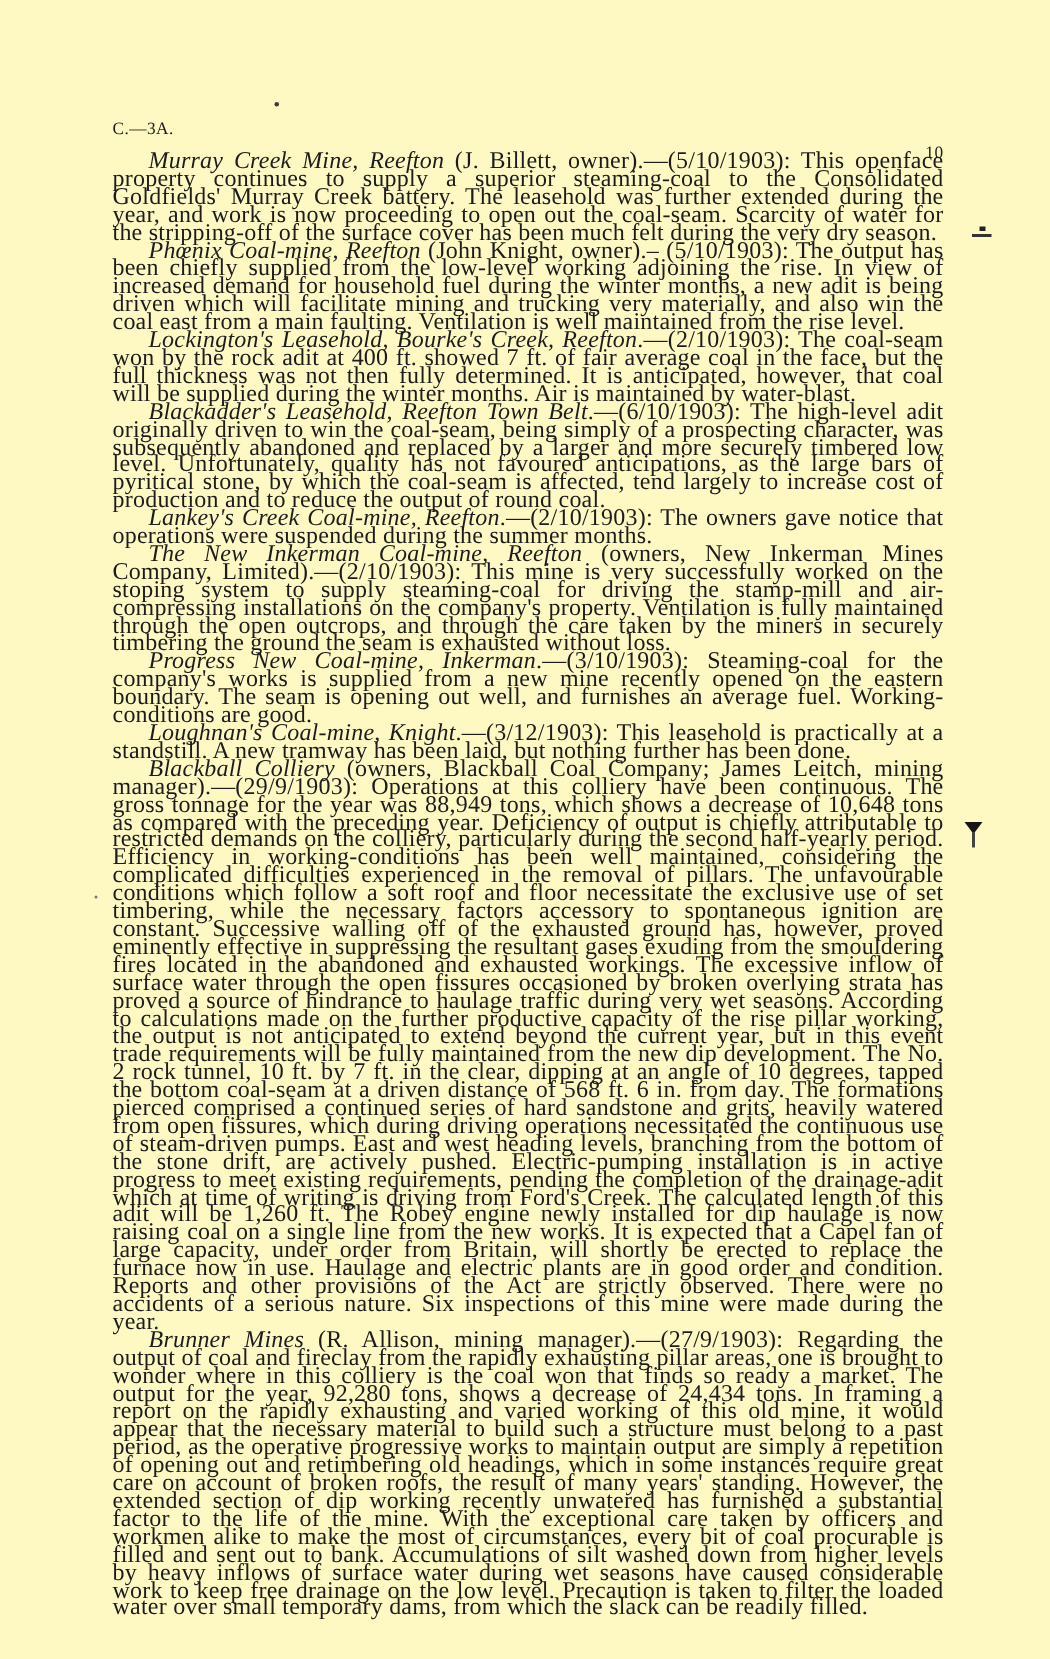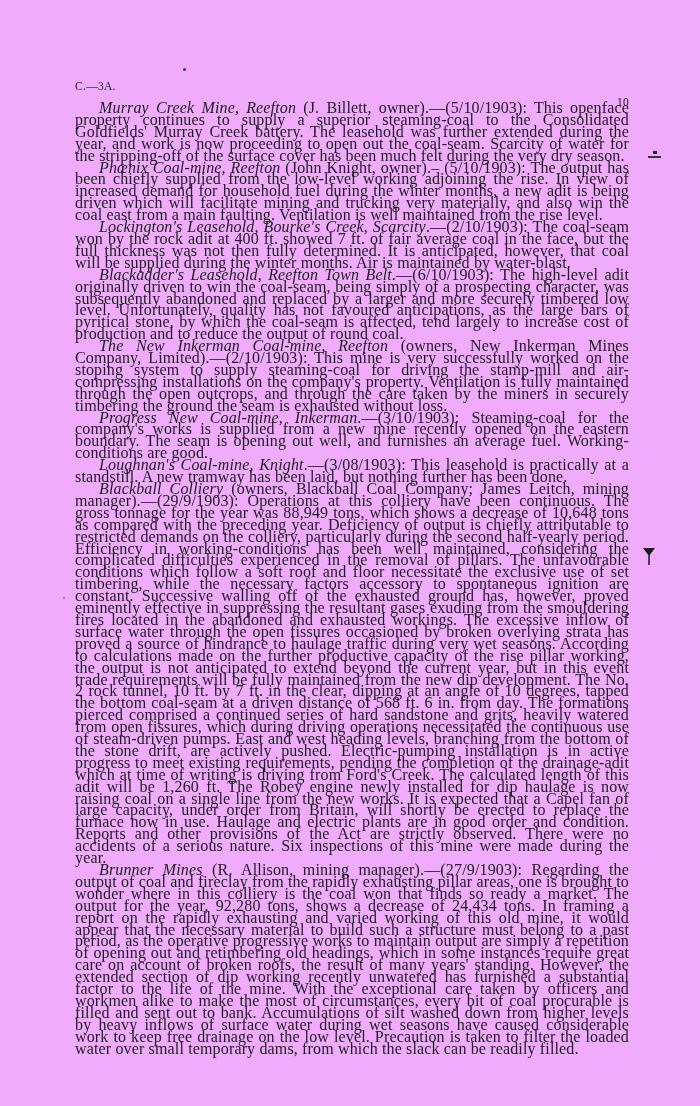--- a/index.html
+++ b/index.html
@@ -1,19 +1,19 @@
 <!DOCTYPE html>
 <html><head>
 <meta charset="utf-8">
 <style>
   html,body{margin:0;padding:0;}
   .page{
     position:relative;
     width:700px;height:1106px;
-    background:#f0abfc;
+    background:#fef9c3;
     font-family:"Liberation Serif","DejaVu Serif",serif;
     color:#1c1c1c;
     overflow:hidden;
   }
   .header{
     position:absolute;
     top:80px;left:75px;width:554px;
     font-size:11.5px;
     letter-spacing:.3px;
   }
@@ -70,21 +70,22 @@
   <div class="arrow-mark">
     <span class="a-tri"></span>
     <span class="a-tail"></span>
   </div>
 
   <div class="faint-dot"></div>
 
   <div class="doc-body" id="paragraphs">
       <p class="para"><i>Murray Creek Mine, Reefton</i><span> (J. Billett, owner).—(5/10/1903): This openface property continues to supply a superior steaming-coal to the Consolidated Goldfields' Murray Creek battery.  The leasehold was further extended during the year, and work is now proceeding to open out the coal-seam.  Scarcity of water for the stripping-off of the surface cover has been much felt during the very dry season.</span></p>
       <p class="para"><i>Phœnix Coal-mine, Reefton</i><span> (John Knight, owner).– (5/10/1903): The output has been chiefly supplied from the low-level working adjoining the rise.  In view of increased demand for household fuel during the winter months, a new adit is being driven which will facilitate mining and trucking very materially, and also win the coal east from a main faulting.  Ventilation is well maintained from the rise level.</span></p>
-      <p class="para"><i>Lockington's Leasehold, Bourke's Creek, Scarcity</i><span>.—(2/10/1903): The coal-seam won by the rock adit at 400 ft. showed 7 ft. of fair average coal in the face, but the full thickness was not then fully determined.  It is anticipated, however, that coal will be supplied during the winter months.  Air is maintained by water-blast.</span></p>
+      <p class="para"><i>Lockington's Leasehold, Bourke's Creek, Reefton</i><span>.—(2/10/1903): The coal-seam won by the rock adit at 400 ft. showed 7 ft. of fair average coal in the face, but the full thickness was not then fully determined.  It is anticipated, however, that coal will be supplied during the winter months.  Air is maintained by water-blast.</span></p>
       <p class="para"><i>Blackadder's Leasehold, Reefton Town Belt</i><span>.—(6/10/1903): The high-level adit originally driven to win the coal-seam, being simply of a prospecting character, was subsequently abandoned and replaced by a larger and more securely timbered low level.  Unfortunately, quality has not favoured anticipations, as the large bars of pyritical stone, by which the coal-seam is affected, tend largely to increase cost of production and to reduce the output of round coal.</span></p>
+      <p class="para"><i>Lankey's Creek Coal-mine, Reefton</i><span>.—(2/10/1903): The owners gave notice that operations were suspended during the summer months.</span></p>
       <p class="para"><i>The New Inkerman Coal-mine, Reefton</i><span> (owners, New Inkerman Mines Company, Limited).—(2/10/1903): This mine is very successfully worked on the stoping system to supply steaming-coal for driving the stamp-mill and air-compressing installations on the company's property.  Ventilation is fully maintained through the open outcrops, and through the care taken by the miners in securely timbering the ground the seam is exhausted without loss.</span></p>
       <p class="para"><i>Progress New Coal-mine, Inkerman</i><span>.—(3/10/1903): Steaming-coal for the company's works is supplied from a new mine recently opened on the eastern boundary.  The seam is opening out well, and furnishes an average fuel.  Working-conditions are good.</span></p>
-      <p class="para"><i>Loughnan's Coal-mine, Knight</i><span>.—(3/08/1903): This leasehold is practically at a standstill. A new tramway has been laid, but nothing further has been done.</span></p>
+      <p class="para"><i>Loughnan's Coal-mine, Knight</i><span>.—(3/12/1903): This leasehold is practically at a standstill. A new tramway has been laid, but nothing further has been done.</span></p>
       <p class="para"><i>Blackball Colliery</i><span> (owners, Blackball Coal Company; James Leitch, mining manager).—(29/9/1903): Operations at this colliery have been continuous.  The gross tonnage for the year was 88,949 tons, which shows a decrease of 10,648 tons as compared with the preceding year. Deficiency of output is chiefly attributable to restricted demands on the colliery, particularly during the second half-yearly period.  Efficiency in working-conditions has been well maintained, considering the complicated difficulties experienced in the removal of pillars.  The unfavourable conditions which follow a soft roof and floor necessitate the exclusive use of set timbering, while the necessary factors accessory to spontaneous ignition are constant.  Successive walling off of the exhausted ground has, however, proved eminently effective in suppressing the resultant gases exuding from the smouldering fires located in the abandoned and exhausted workings.  The excessive inflow of surface water through the open fissures occasioned by broken overlying strata has proved a source of hindrance to haulage traffic during very wet seasons.  According to calculations made on the further productive capacity of the rise pillar working, the output is not anticipated to extend beyond the current year, but in this event trade requirements will be fully maintained from the new dip development.  The No. 2 rock tunnel, 10 ft. by 7 ft. in the clear, dipping at an angle of 10 degrees, tapped the bottom coal-seam at a driven distance of 568 ft. 6 in. from day.  The formations pierced comprised a continued series of hard sandstone and grits, heavily watered from open fissures, which during driving operations necessitated the continuous use of steam-driven pumps.  East and west heading levels, branching from the bottom of the stone drift, are actively pushed.  Electric-pumping installation is in active progress to meet existing requirements, pending the completion of the drainage-adit which at time of writing is driving from Ford's Creek.  The calculated length of this adit will be 1,260 ft.  The Robey engine newly installed for dip haulage is now raising coal on a single line from the new works.  It is expected that a Capel fan of large capacity, under order from Britain, will shortly be erected to replace the furnace now in use.  Haulage and electric plants are in good order and condition.  Reports and other provisions of the Act are strictly observed.  There were no accidents of a serious nature. Six inspections of this mine were made during the year.</span></p>
       <p class="para"><i>Brunner Mines</i><span> (R. Allison, mining manager).—(27/9/1903): Regarding the output of coal and fireclay from the rapidly exhausting pillar areas, one is brought to wonder where in this colliery is the coal won that finds so ready a market.  The output for the year, 92,280 tons, shows a decrease of 24,434 tons.  In framing a report on the rapidly exhausting and varied working of this old mine, it would appear that the necessary material to build such a structure must belong to a past period, as the operative progressive works to maintain output are simply a repetition of opening out and retimbering old headings, which in some instances require great care on account of broken roofs, the result of many years' standing.  However, the extended section of dip working recently unwatered has furnished a substantial factor to the life of the mine.  With the exceptional care taken by officers and workmen alike to make the most of circumstances, every bit of coal procurable is filled and sent out to bank.  Accumulations of silt washed down from higher levels by heavy inflows of surface water during wet seasons have caused considerable work to keep free drainage on the low level.  Precaution is taken to filter the loaded water over small temporary dams, from which the slack can be readily filled.</span></p>
     </div>
 </div>
 
 </body></html>

